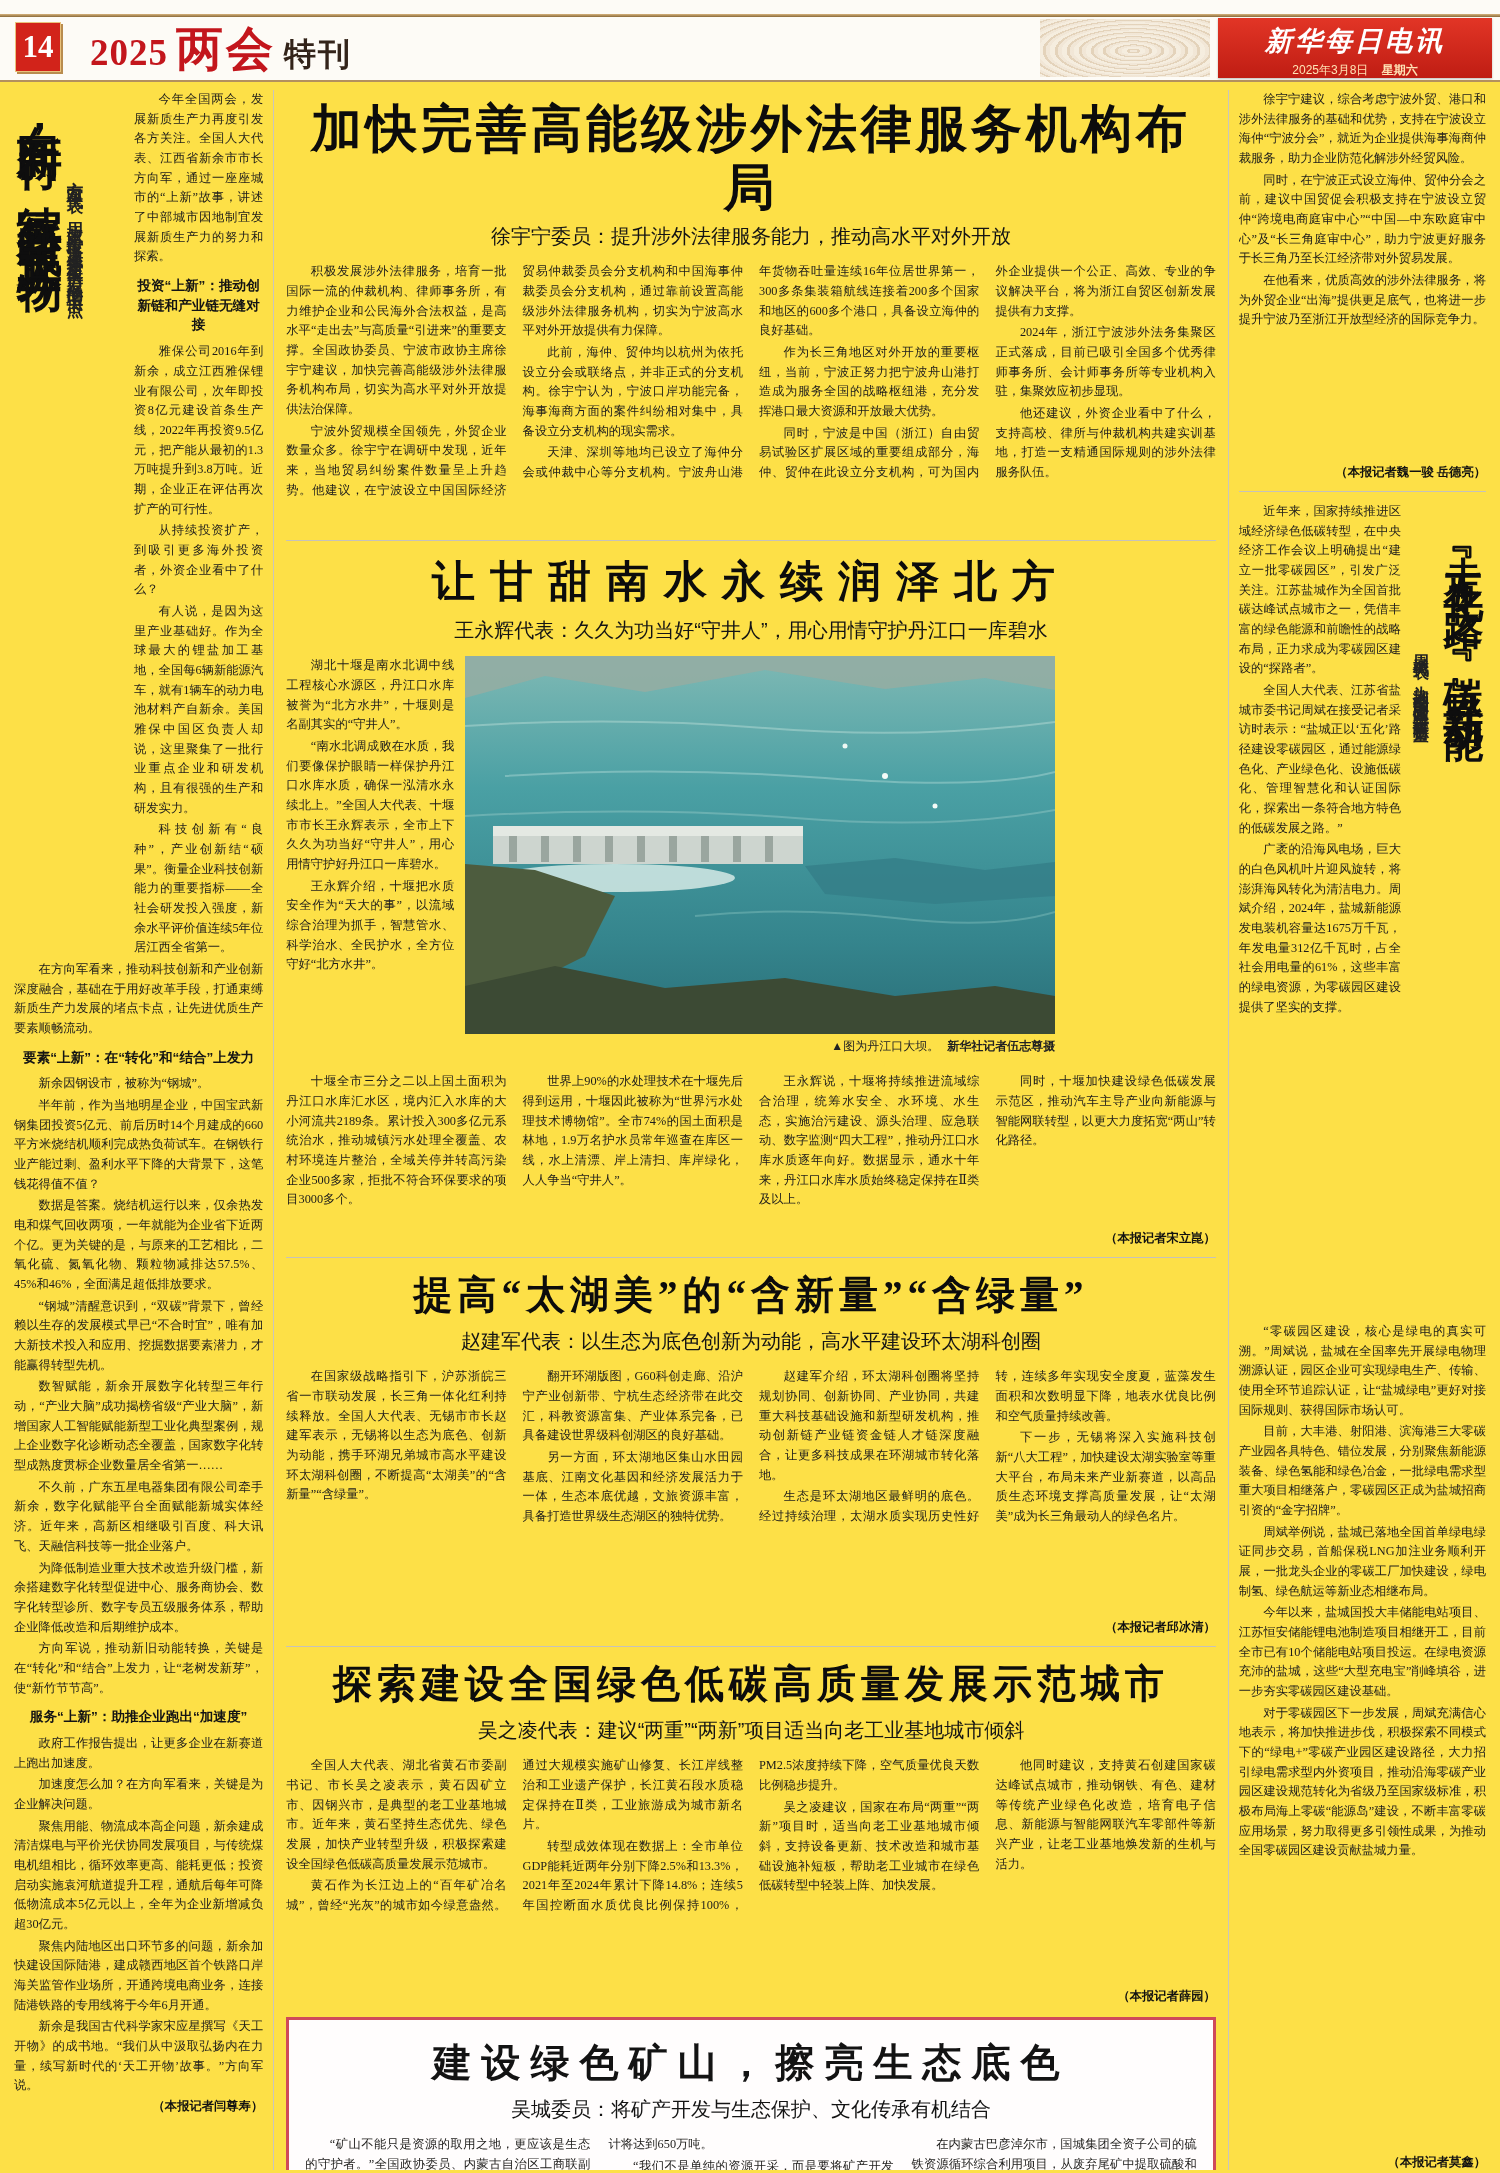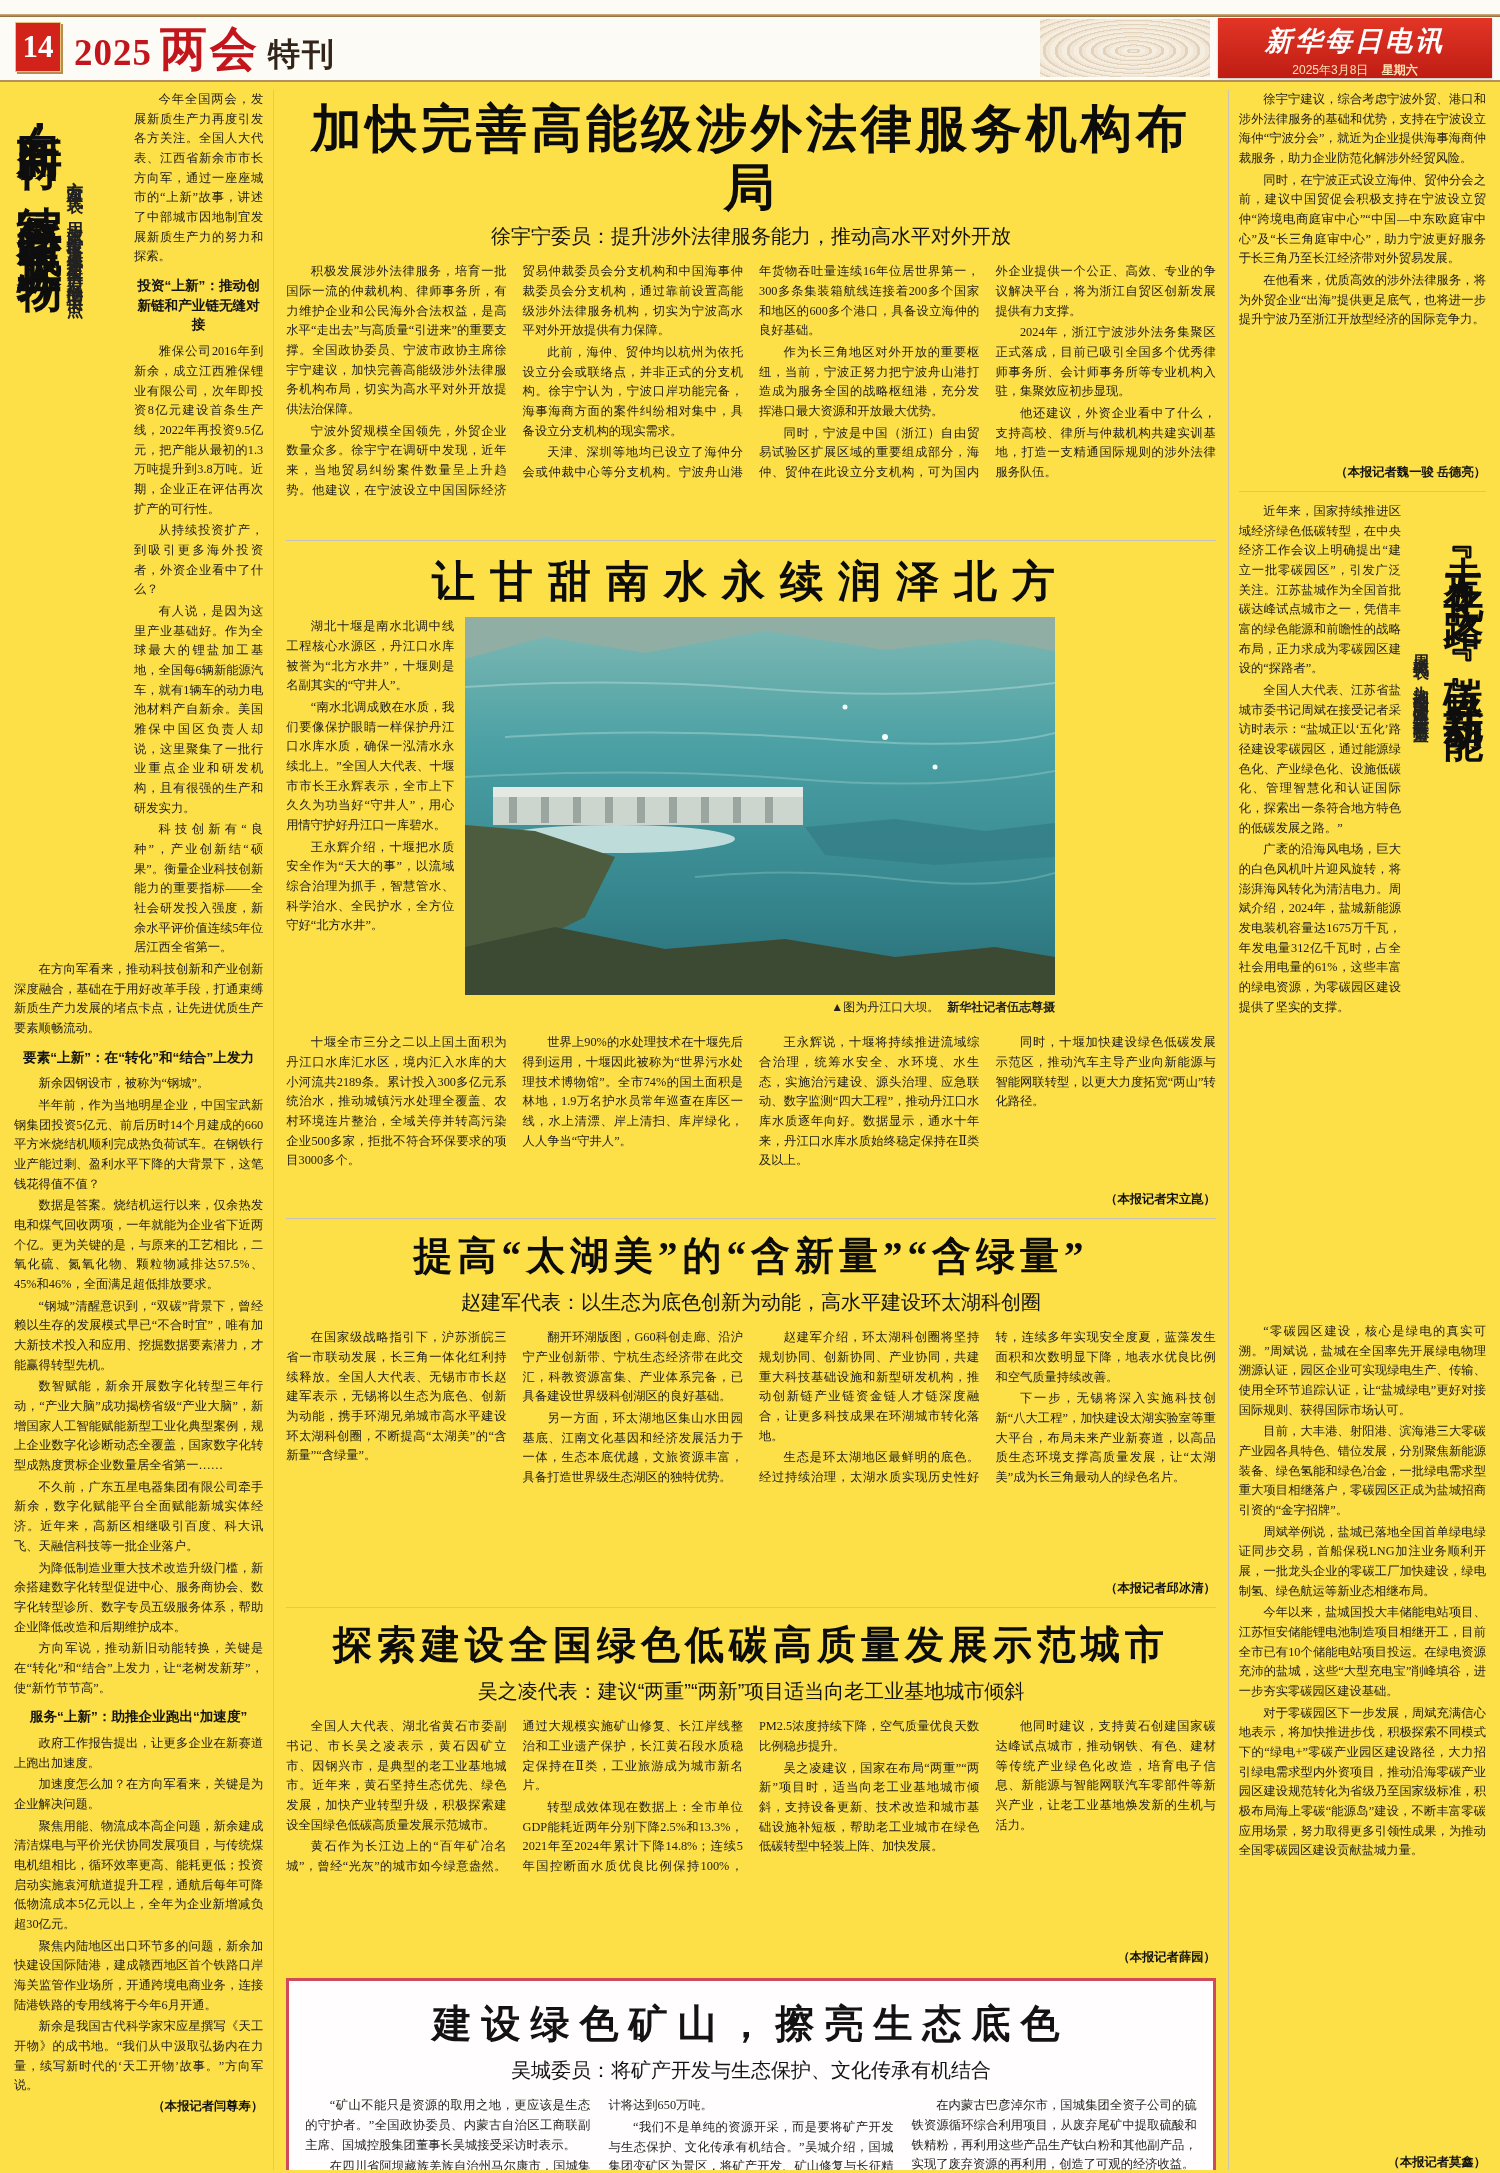--- a/index.html
+++ b/index.html
@@ -5,21 +5,21 @@
   html,body{margin:0;padding:0;}
   body{width:1500px;background:#e8e4dc;font-family:"Liberation Serif","DejaVu Serif",serif;}
   .page{width:1500px;height:2173px;background:#fde047;position:relative;overflow:hidden;}
   
   .header{height:82px;position:relative;background:#fdfbf6;}
   .gold-line{position:absolute;top:14px;left:0;right:0;height:3px;background:linear-gradient(180deg,#d6b37c,#8a6a3a);}
   .header-rule{position:absolute;bottom:0;left:0;right:0;height:2px;background:#b3905e;}
   .pagenum{position:absolute;left:15px;top:22px;width:44px;height:48px;background:#d2231a;color:#fff;
     display:flex;align-items:center;justify-content:center;font-weight:bold;font-size:31px;
     border:1px solid #e9c27b;box-shadow:2px 2px 0 #b98c4e;}
-  .edition{position:absolute;left:74px;top:18px;display:flex;align-items:baseline;gap:8px;}
+  .edition{position:absolute;left:90px;top:18px;display:flex;align-items:baseline;gap:8px;}
   .ed-year{color:#c3161c;font-size:37px;font-weight:900;letter-spacing:1px;}
   .ed-name{color:#c3161c;font-size:47px;font-weight:900;font-family:"Liberation Serif",serif;letter-spacing:3px;}
   .ed-type{color:#33241a;font-size:32px;font-weight:900;letter-spacing:2px;}
   .swirl{position:absolute;right:290px;top:19px;width:170px;height:58px;opacity:.55;
     background:repeating-radial-gradient(ellipse at 55% 55%, #e8d6bd 0 4px, #cfb28a 4px 7px, #efe2cc 7px 12px);}
   .masthead{position:absolute;right:8px;top:18px;width:274px;height:60px;text-align:center;
     background:linear-gradient(180deg,#e23526,#bf1d13);box-shadow:0 1px 2px rgba(0,0,0,.25);}
   .mh-name{color:#fff;font-size:27px;font-weight:900;letter-spacing:3px;margin-top:5px;font-style:italic;}
   .mh-date{color:#ffe3b5;font-size:12px;margin-top:3px;font-family:"Liberation Sans",sans-serif;}
   .mh-date b{margin-left:10px;}
@@ -146,20 +146,21 @@
             <p class="bp">同时，宁波是中国（浙江）自由贸易试验区扩展区域的重要组成部分，海仲、贸仲在此设立分支机构，可为国内外企业提供一个公正、高效、专业的争议解决平台，将为浙江自贸区创新发展提供有力支撑。</p>
             <p class="bp">2024年，浙江宁波涉外法务集聚区正式落成，目前已吸引全国多个优秀律师事务所、会计师事务所等专业机构入驻，集聚效应初步显现。</p>
             <p class="bp">他还建议，外资企业看中了什么，支持高校、律所与仲裁机构共建实训基地，打造一支精通国际规则的涉外法律服务队伍。</p>
           </div>
       </section>
 
       <hr class="sep">
 
       <section>
         <h1 class="t2">让甘甜南水永续润泽北方</h1>
+        <div class="sub1">王永辉代表：久久为功当好“守井人”，用心用情守护丹江口一库碧水</div>
         <div class="water-grid">
           <div class="wg-cell">
               <p class="bp">湖北十堰是南水北调中线工程核心水源区，丹江口水库被誉为“北方水井”，十堰则是名副其实的“守井人”。</p>
               <p class="bp">“南水北调成败在水质，我们要像保护眼睛一样保护丹江口水库水质，确保一泓清水永续北上。”全国人大代表、十堰市市长王永辉表示，全市上下久久为功当好“守井人”，用心用情守护好丹江口一库碧水。</p>
               <p class="bp">王永辉介绍，十堰把水质安全作为“天大的事”，以流域综合治理为抓手，智慧管水、科学治水、全民护水，全方位守好“北方水井”。</p>
             </div>
           <div class="photo-wrap">
             <svg viewBox="0 0 590 378" preserveAspectRatio="none">
               <defs>
                 <linearGradient id="waterG" x1="0" y1="0" x2="0" y2="1">

